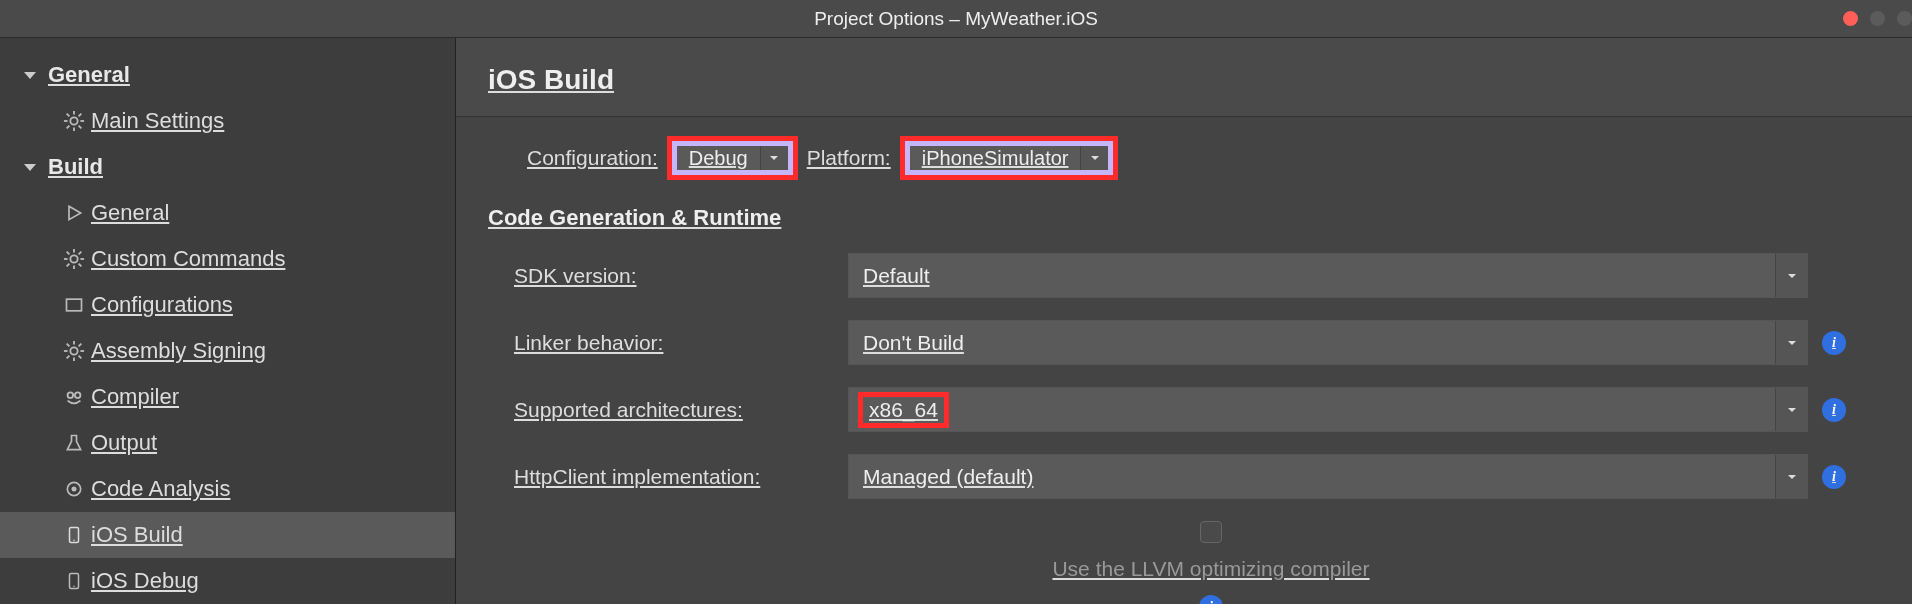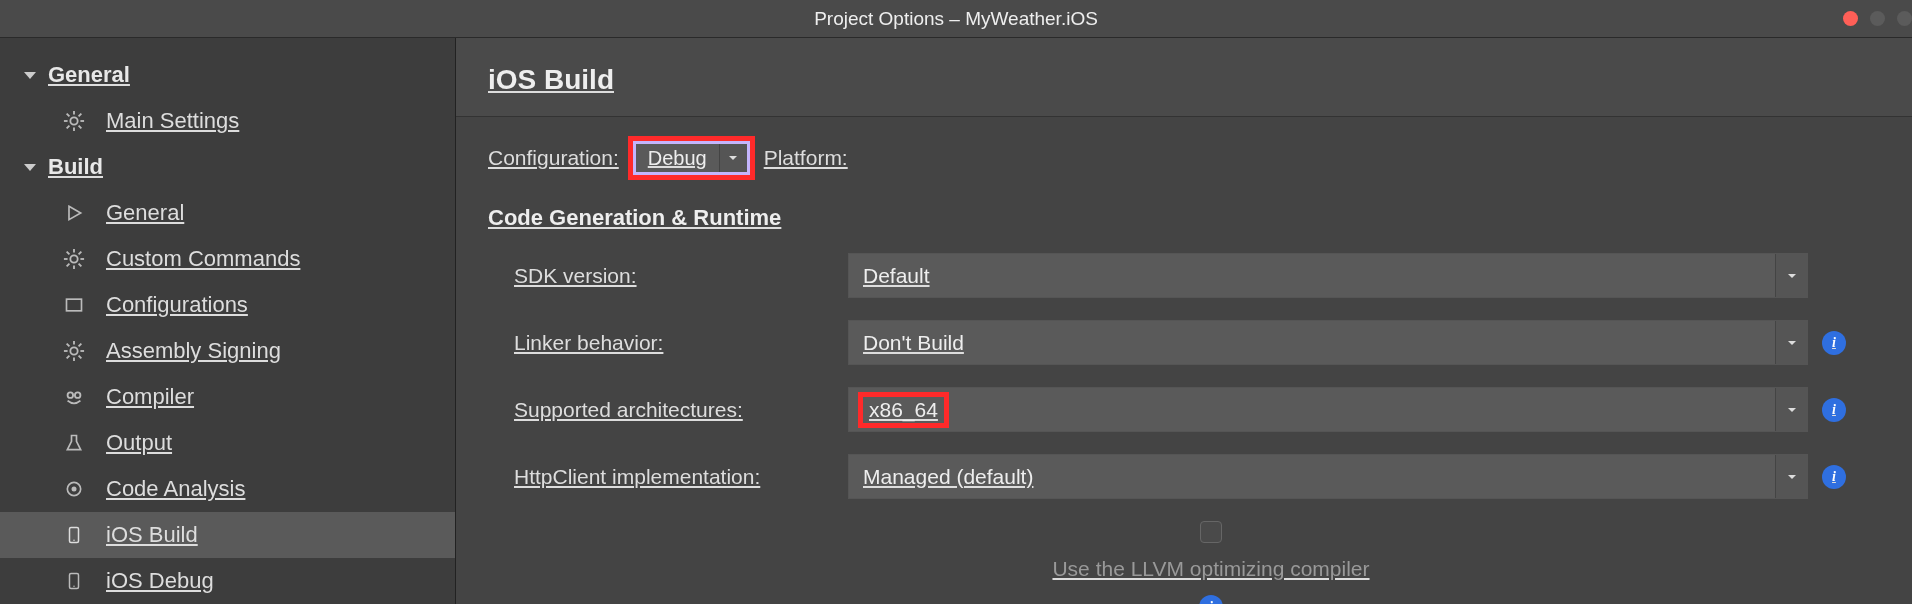--- a/index.html
+++ b/index.html
@@ -8,29 +8,29 @@
   .titlebar { height: 38px; background: #4a4a4a; display: flex; align-items: center; position: relative; border-bottom: 1px solid #2a2a2a; justify-content: flex-end; }
   .traffic { display: flex; gap: 12px; margin-left: 14px; }
   .tlight { width: 15px; height: 15px; border-radius: 50%; }
   .tl-close { background: #ff5f57; }
   .tl-min { background: #5b5b5b; }
   .tl-max { background: #5b5b5b; }
   .title { position: absolute; left: 0; right: 0; text-align: center; font-size: 19px; color: #eee; pointer-events: none; }
   .body { flex: 1; display: flex; min-height: 0; text-decoration: underline; }
   .sidebar { width: 456px; background: #3d3d3d; border-right: 1px solid #222; padding-top: 14px; overflow: hidden; }
   .section-header { display: flex; align-items: center; gap: 10px; padding: 10px 22px; font-size: 22px; font-weight: 600; color: #e8e8e8; cursor: default; }
-  .item { display: flex; align-items: center; gap: 20px; padding: 10px 0 10px 62px; font-size: 22px; color: #ddd; cursor: default; }
+  .item { display: flex; align-items: center; gap: 5px; padding: 10px 0 10px 62px; font-size: 22px; color: #ddd; cursor: default; }
   .item.selected { background: #5a5a5a; }
   .icon { width: 24px; height: 24px; display: inline-flex; align-items: center; justify-content: center; }
   .content { flex: 1; display: flex; flex-direction: column; background: #444444; }
   .content-header { padding: 26px 32px 20px; font-size: 28px; font-weight: 700; color: #eee; border-bottom: 1px solid #333; background:#4a4a4a; }
   .content-body { flex: 1; padding: 24px 32px; background: #444; overflow: auto; }
-  .toprow { display: flex; align-items: center; gap: 14px; font-size: 21px; margin-bottom: 30px; }
+  .toprow { display: flex; align-items: center; gap: 14px; font-size: 21px; margin-bottom: 30px; margin-left: 39px; }
   .lbl { color: #ddd; }
-  .dropdown { display: inline-flex; align-items: stretch; height: 34px; background: #5a5a5a; border: 3px solid #c4b5fd; }
+  .dropdown { display: inline-flex; align-items: stretch; height: 34px; background: #5a5a5a; border: 5px solid #c4b5fd; }
   .dropdown .dd-text { padding: 4px 12px; display:flex; align-items:center; color:#eee; font-size:20px; }
   .dropdown .dd-arrow { width: 28px; display:flex; align-items:center; justify-content:center; border-left:1px solid #444; background:#555; }
   .redbox { outline: 5px solid #ff2a2a; outline-offset: 0; }
   .section-title { font-size: 22px; font-weight: 700; color: #eee; margin: 17px 0 22px; }
   .form-row { display: flex; align-items: center; margin-bottom: 22px; }
   .form-label { width: 360px; font-size: 21px; color: #ddd; padding-left: 26px; }
   .form-control { flex: 1; display:flex; align-items:center; gap:14px; }
   .select-wide { flex:1; display:flex; align-items:stretch; height:45px; background:#5a5a5a; border:1px solid #555; max-width: 960px; }
   .select-wide .sel-text { flex:1; padding:6px 14px; display:flex; align-items:center; color:#eee; font-size:21px; }
   .select-wide .sel-arrow { width:32px; display:flex; align-items:center; justify-content:center; background:#555; border-left:1px solid #444; }
@@ -212,20 +212,28 @@
           <span class="lbl">Configuration:</span>
           <span class="dropdown redbox">
             <span class="dd-text">Debug</span>
             <span class="dd-arrow">
               <svg viewBox="0 0 12 12" width="12" height="12">
                   <path d="M2 4 L6 8 L10 4 Z" fill="#ddd"></path>
                 </svg>
             </span>
           </span>
           <span class="lbl">Platform:</span>
+          <span class="dropdown redbox">
+            <span class="dd-text">iPhoneSimulator</span>
+            <span class="dd-arrow">
+              <svg viewBox="0 0 12 12" width="12" height="12">
+                  <path d="M2 4 L6 8 L10 4 Z" fill="#ddd"></path>
+                </svg>
+            </span>
+          </span>
         </div>
 
         <div class="section-title">Code Generation &amp; Runtime</div>
 
         <div class="form-row">
           <div class="form-label">SDK version:</div>
           <div class="form-control">
             <div class="select-wide">
               <div class="sel-text">Default</div>
               <div class="sel-arrow">

